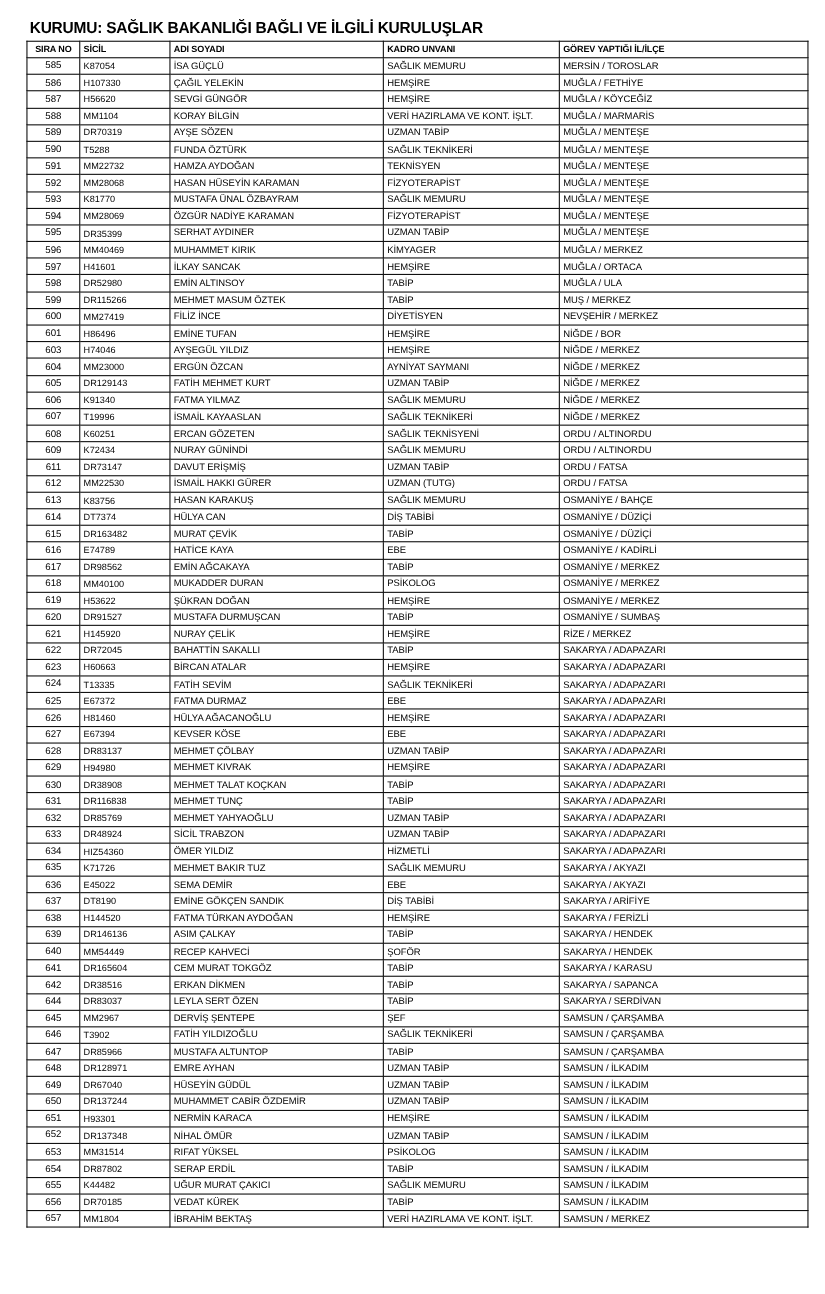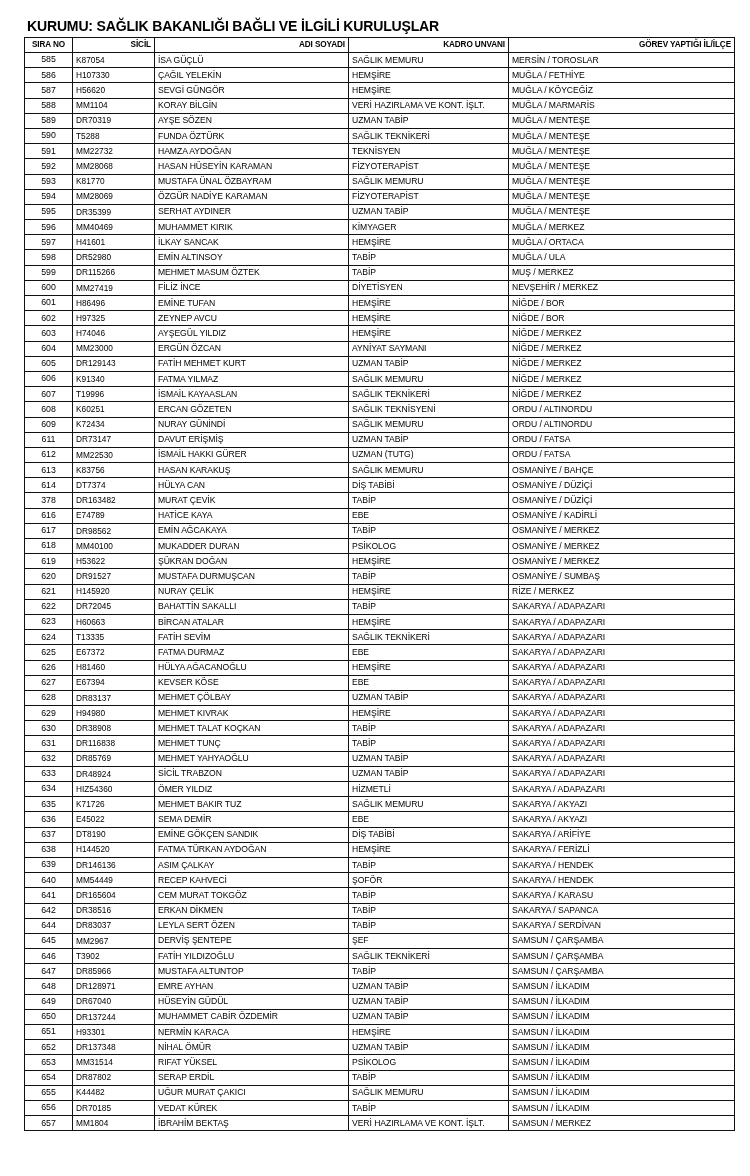--- a/index.html
+++ b/index.html
@@ -50,21 +50,21 @@
     border: 1px solid #111;
     padding: 0 3px;
     height: 15.2px;
     overflow: hidden;
     white-space: nowrap;
     vertical-align: middle;
   }
   table.roster thead th {
     font-size: 8.2px;
     font-weight: bold;
-    text-align: right;
+    text-align: left;
     letter-spacing: -0.1px;
     height: 15px;
   }
   table.roster thead th.th-sira { text-align: center; }
   table.roster td.td-sira {
     text-align: center;
     font-size: 8.8px;
   }
   table.roster td.td-sicil { font-size: 8.3px; }
   table.roster td.td-ad,
@@ -209,27 +209,20 @@
           <td class="td-gorev">NEVŞEHİR / MERKEZ</td>
         </tr>
         <tr>
           <td class="td-sira">601</td>
           <td class="td-sicil">H86496</td>
           <td class="td-ad">EMİNE TUFAN</td>
           <td class="td-kadro">HEMŞİRE</td>
           <td class="td-gorev">NİĞDE / BOR</td>
         </tr>
         <tr>
-          <td class="td-sira">602</td>
-          <td class="td-sicil">H97325</td>
-          <td class="td-ad">ZEYNEP AVCU</td>
-          <td class="td-kadro">HEMŞİRE</td>
-          <td class="td-gorev">NİĞDE / BOR</td>
-        </tr>
-        <tr>
           <td class="td-sira">603</td>
           <td class="td-sicil">H74046</td>
           <td class="td-ad">AYŞEGÜL YILDIZ</td>
           <td class="td-kadro">HEMŞİRE</td>
           <td class="td-gorev">NİĞDE / MERKEZ</td>
         </tr>
         <tr>
           <td class="td-sira">604</td>
           <td class="td-sicil">MM23000</td>
           <td class="td-ad">ERGÜN ÖZCAN</td>
@@ -293,21 +286,21 @@
           <td class="td-gorev">OSMANİYE / BAHÇE</td>
         </tr>
         <tr>
           <td class="td-sira">614</td>
           <td class="td-sicil">DT7374</td>
           <td class="td-ad">HÜLYA CAN</td>
           <td class="td-kadro">DİŞ TABİBİ</td>
           <td class="td-gorev">OSMANİYE / DÜZİÇİ</td>
         </tr>
         <tr>
-          <td class="td-sira">378</td>
+          <td class="td-sira">615</td>
           <td class="td-sicil">DR163482</td>
           <td class="td-ad">MURAT ÇEVİK</td>
           <td class="td-kadro">TABİP</td>
           <td class="td-gorev">OSMANİYE / DÜZİÇİ</td>
         </tr>
         <tr>
           <td class="td-sira">616</td>
           <td class="td-sicil">E74789</td>
           <td class="td-ad">HATİCE KAYA</td>
           <td class="td-kadro">EBE</td>

